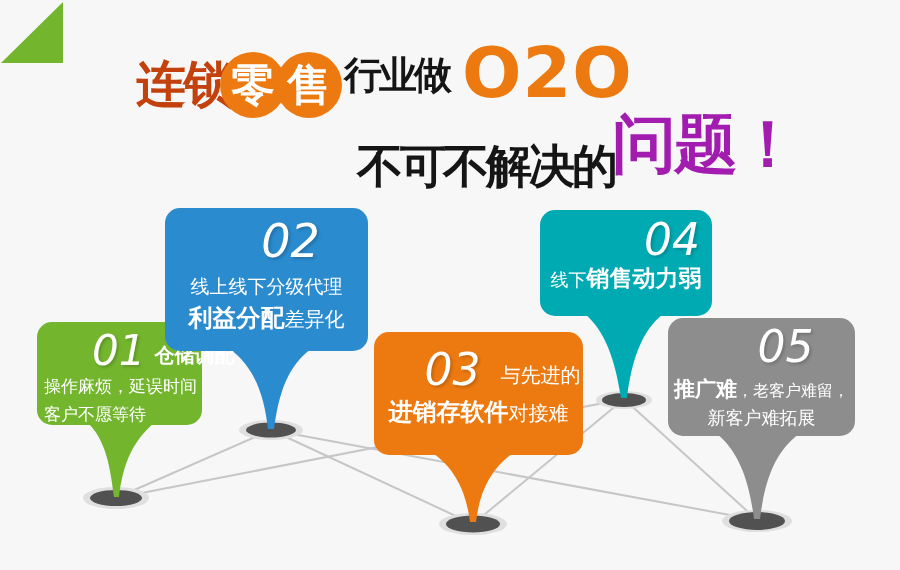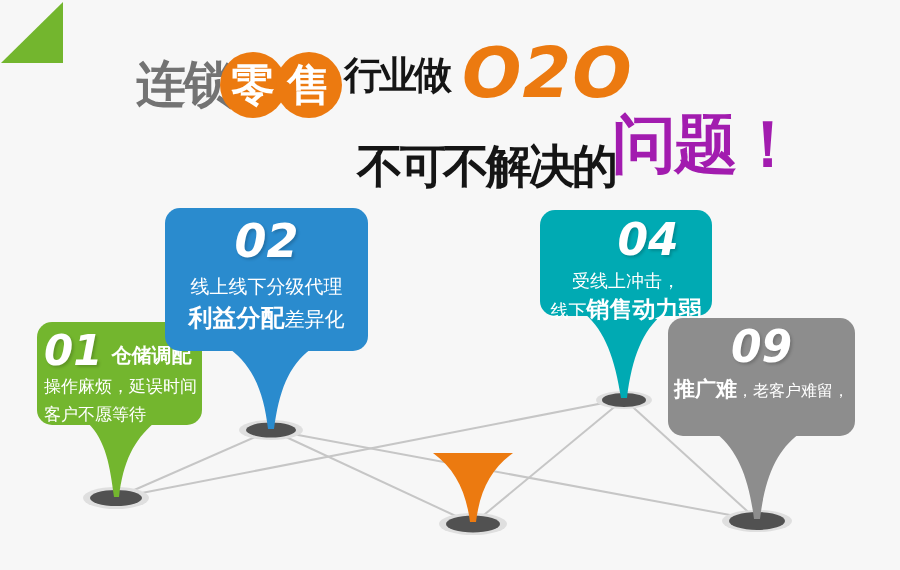--- a/index.html
+++ b/index.html
@@ -5,29 +5,29 @@
   html,body{margin:0;padding:0;}
   body{font-family:"DejaVu Sans","Liberation Sans",sans-serif;}
   #stage{position:relative;width:900px;height:570px;overflow:hidden;background:#f7f7f7;}
   #net{position:absolute;left:0;top:0;z-index:1;}
   
   .t-black{position:absolute;font-weight:800;color:#151515;line-height:1.05;white-space:nowrap;z-index:3;}
   .t1a{left:136px;top:58px;font-size:50px;letter-spacing:-2px;}
   .t1b{left:344px;top:58px;font-size:38px;letter-spacing:-3px;font-family:Liberation Mono, monospace;}
   .t2a{left:357px;top:142px;font-size:46px;letter-spacing:-3px;}
   .t-orange{position:absolute;font-weight:800;line-height:1;white-space:nowrap;z-index:3;}
-  .o2o{left:462px;top:38px;font-size:70px;letter-spacing:1px;font-style:italic;}
+  .o2o{left:462px;top:38px;font-size:70px;letter-spacing:1px;}
   .t2b{left:612px;top:112px;font-size:64px;letter-spacing:-2px;}
   .hl-circle{position:absolute;top:52px;width:66px;height:66px;border-radius:50%;z-index:3;
              display:flex;align-items:center;justify-content:center;}
   .hl-circle span{color:#fff;font-size:44px;font-weight:800;line-height:1;}
   .c1{left:220px;} .c2{left:276px;z-index:4;}
   
   .bubble{position:absolute;border-radius:15px;color:#fff;z-index:5;box-sizing:border-box;}
-  .num{font-style:italic;font-weight:700;line-height:1;text-shadow:2px 2px 3px rgba(0,0,0,0.18);}
+  .num{font-style:italic;font-weight:400;line-height:1;text-shadow:2px 2px 3px rgba(0,0,0,0.18);padding-left:48px;}
   .nowrap{white-space:nowrap;}
   .b1{left:37px;top:322px;width:165px;height:103px;padding:8px 6px 0 7px;}
   .b1 .row1{display:flex;align-items:flex-end;}
   .b1 .num{font-size:42px;}
   .b1 .h1{font-size:20px;font-weight:800;margin:0 0 3px 9px;white-space:nowrap;}
   .b1 .body{font-size:17px;line-height:1.5;margin-top:2px;white-space:nowrap;}
   .b2{left:165px;top:208px;width:203px;height:143px;text-align:center;padding-top:10px;}
   .b2 .num{font-size:46px;}
   .b2 .l1{font-size:19px;margin-top:10px;white-space:nowrap;}
   .b2 .l2{margin-top:2px;white-space:nowrap;}
@@ -81,21 +81,21 @@
 
     <g>
       <path d="M88,423 C106,441 110,466 114,497 L119,497 C123,462 134,440 154,423 Z" style="fill: rgb(115, 182, 46);"></path>
       <path d="M230,349 C254,367 264,394 268,429 L274,429 C279,392 288,366 311,349 Z" style="fill: rgb(42, 139, 206);"></path>
       <path d="M433,453 C455,469 466,491 470,522 L476,522 C480,489 492,468 513,453 Z" style="fill: rgb(236, 122, 16);"></path>
       <path d="M585,314 C605,331 615,359 621,398 L627,398 C632,357 643,330 663,314 Z" style="fill: rgb(0, 170, 179);"></path>
       <path d="M717,434 C738,451 749,479 754,519 L760,519 C765,477 777,450 799,434 Z" style="fill: rgb(141, 141, 141);"></path>
     </g>
   </svg>
 
-  <div class="t-black t1a" style="color: #737373;">连锁</div>
+  <div class="t-black t1a" style="color: #c2410c;">连锁</div>
   <div class="hl-circle c1" style="background-color: rgb(236, 122, 16);">
     <span>零</span>
   </div>
   <div class="hl-circle c2" style="background-color: rgb(236, 122, 16);">
     <span>售</span>
   </div>
   <div class="t-black t1b" style="color: rgb(21, 21, 21);">行业做</div>
   <div class="t-orange o2o" style="color: rgb(236, 122, 16);">O2O</div>
   <div class="t-black t2a" style="color: rgb(21, 21, 21);">不可不解决的</div>
   <div class="t-orange t2b" style="color: #a21caf;">问题！</div>
@@ -110,29 +110,38 @@
   </div>
 
   <div class="bubble b2" style="background-color: rgb(42, 139, 206);">
     <div class="num">02</div>
     <div class="l1">线上线下分级代理</div>
     <div class="l2 nowrap">
       <b>利益分配</b><span>差异化</span>
     </div>
   </div>
 
+  <div class="bubble b3" style="background-color: rgb(236, 122, 16);">
+    <div class="row1">
+      <span class="num">03</span>
+      <span class="l1">与先进的</span>
+    </div>
+    <div class="l2 nowrap">
+      <b>进销存软件</b><span>对接难</span>
+    </div>
+  </div>
 
   <div class="bubble b4" style="background-color: rgb(0, 170, 179);">
     <div class="num">04</div>
-    <div class="l1">受线上冲击，</div>
     <div class="l2 nowrap">
       <span>线下</span><b>销售动力弱</b>
     </div>
   </div>
 
   <div class="bubble b5" style="background-color: rgb(141, 141, 141);">
-    <div class="num">09</div>
+    <div class="num">05</div>
     <div class="l1 nowrap">
       <b>推广难</b><span>，老客户难留，</span>
     </div>
+    <div class="l2">新客户难拓展</div>
   </div>
 
 </div>
 
 </body></html>

